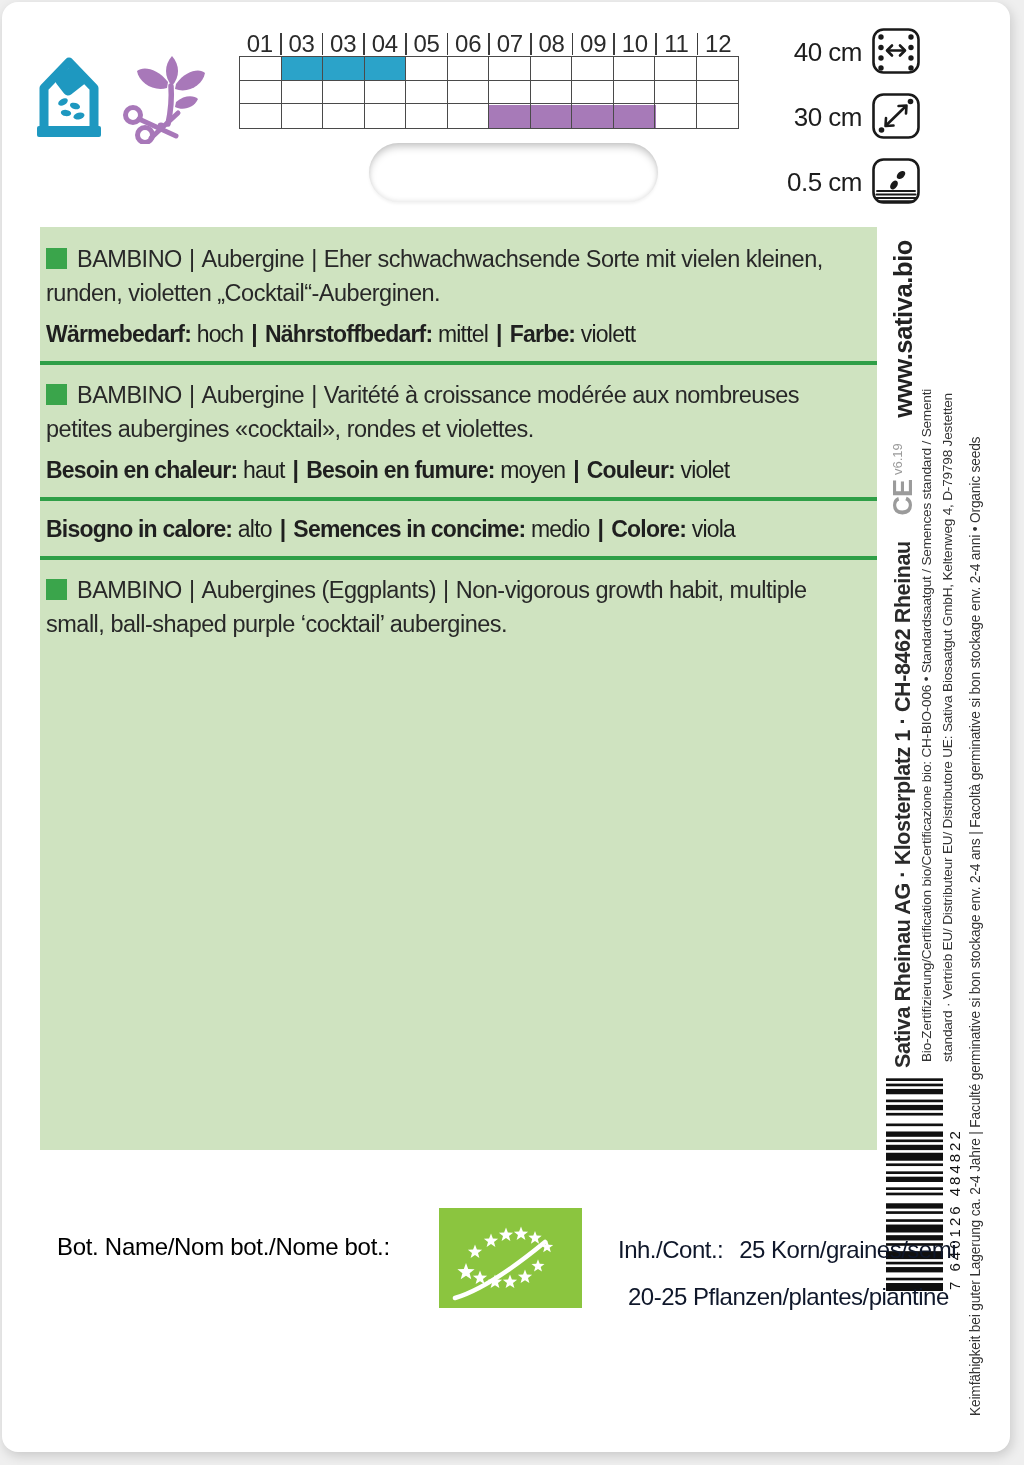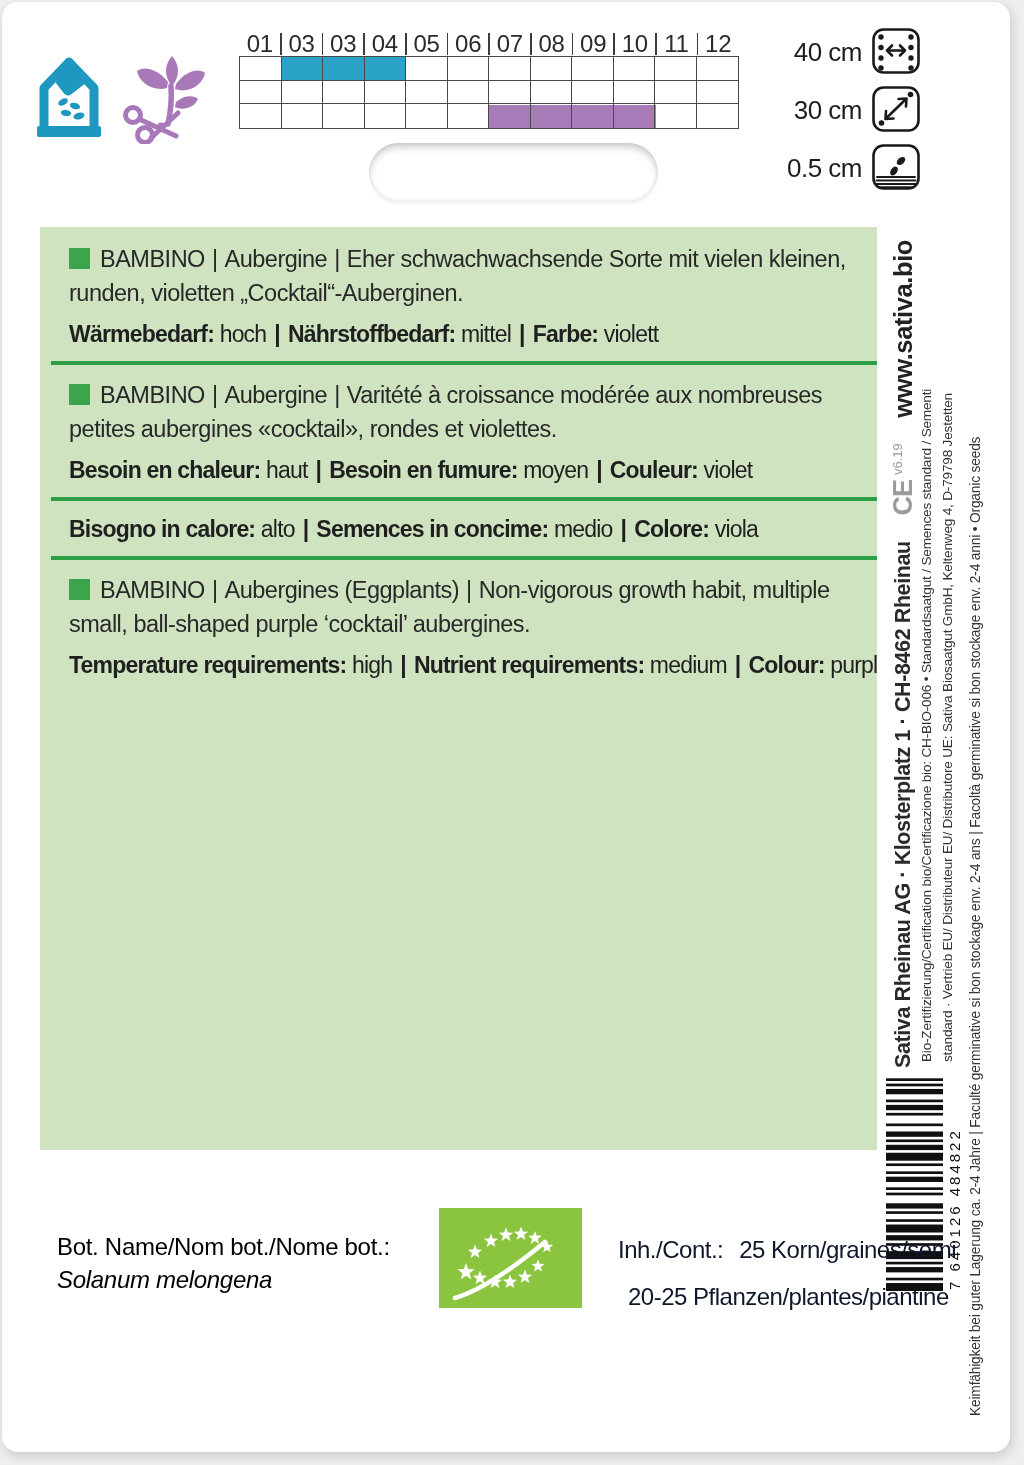--- a/index.html
+++ b/index.html
@@ -26,30 +26,30 @@
   .cal-body{position:relative;height:73px;}
   .cal-bars{position:absolute;inset:0;z-index:1;}
   .cal-bar{position:absolute;}
   .cal-grid{position:absolute;inset:0;z-index:2;display:grid;
     grid-template-columns:repeat(12,1fr);grid-template-rows:repeat(3,1fr);
     border:1px solid #4a4a4a;}
   .cal-cell{border-right:1px solid #4a4a4a;border-bottom:1px solid #4a4a4a;}
   .cal-cell:nth-child(12n){border-right:none;}
   .cal-cell:nth-last-child(-n+12){border-bottom:none;}
   
-  .spacing{position:absolute;left:772px;top:27px;width:146px;display:flex;flex-direction:column;gap:11px;}
+  .spacing{position:absolute;left:772px;top:27px;width:146px;display:flex;flex-direction:column;gap:18px;}
   .spacing-row{display:flex;align-items:center;justify-content:flex-end;gap:10px;height:47px;}
   .spacing-label{font-size:26px;color:#1d1d1d;letter-spacing:-0.5px;white-space:nowrap;}
   
   .euro-slot{position:absolute;left:367px;top:141px;width:289px;height:59px;border-radius:30px;
     background:#fff;
     box-shadow:inset 0 5px 8px -2px rgba(0,0,0,.26), inset 0 -2px 4px rgba(0,0,0,.07), 0 2px 3px rgba(0,0,0,.05);}
   
   .main-box{position:absolute;left:38px;top:225px;width:837px;height:923px;
-    background:#cfe3c0;box-sizing:border-box;padding:15px 18px 0 29px;overflow:hidden;}
+    background:#cfe3c0;box-sizing:border-box;padding:15px 18px 0 6px;overflow:hidden;}
   .lang-section{margin:0;}
   .desc{margin:0;font-size:23.5px;line-height:34px;letter-spacing:-0.5px;color:#282828;}
   .bullet{display:inline-block;width:21px;height:21px;background:#3aa54b;margin-right:10px;transform:translateY(2px);}
   .pipe{margin:0 7px;}
   .attrs{margin:9px 0 0 0;font-size:23px;line-height:30px;letter-spacing:-0.8px;white-space:nowrap;color:#1f1f1f;}
   .attrs b{letter-spacing:-0.8px;}
   .attrs .pipe-b{margin:0 8px;font-weight:bold;}
   .divider{height:4px;background:#2f9f47;margin:12px -18px 13px -18px;}
   
   .vtext{position:absolute;transform-origin:0 0;transform:rotate(-90deg);white-space:nowrap;color:#2f2f2f;}
@@ -259,23 +259,20 @@
       <p class="attrs">
         <b>Bisogno in calore:</b> <span>alto</span><b class="pipe-b">|</b><b>Semences in concime:</b> <span>medio</span><b class="pipe-b">|</b><b>Colore:</b> <span>viola</span>
       </p>
     </section>
     <div class="divider"></div>
 
     <section class="lang-section">
       <p class="desc">
         <span class="bullet"></span><span>BAMBINO</span><span class="pipe">|</span><span>Aubergines (Eggplants)</span><span class="pipe">|</span><span>Non-vigorous growth habit, multiple small, ball-shaped purple ‘cocktail’ aubergines.</span>
       </p>
-      <p class="attrs">
-        <b>Temperature requirements:</b> <span>high</span><b class="pipe-b">|</b><b>Nutrient requirements:</b> <span>medium</span><b class="pipe-b">|</b><b>Colour:</b> <span>purple</span>
-      </p>
     </section>
   </div>
 
   <div class="vtext brandline">
     <span class="company">Sativa Rheinau AG · Klosterplatz 1 · CH-8462 Rheinau</span>
     <span class="ce-wrap">
       <span class="ce-mark">CE</span>
       <span class="ce-version">v6.19</span>
     </span>
     <span class="website">www.sativa.bio</span>
@@ -312,21 +309,20 @@
         <rect x="189.76" y="0" width="2.66" height="57" fill="#101010"></rect>
         <rect x="197.73" y="0" width="5.32" height="57" fill="#101010"></rect>
         <rect x="205.71" y="0" width="2.66" height="57" fill="#101010"></rect>
         <rect x="211.02" y="0" width="2.66" height="57" fill="#101010"></rect>
       </svg>
     <div class="bc-digits">7 640126 484822</div>
   </div>
 
   <div class="bot-block">
     <div>Bot. Name/Nom bot./Nome bot.:</div>
-    <div class="bot-sci">Solanum melongena</div>
   </div>
 
   <div class="eu-logo">
     <svg id="eu-logo-svg" width="143" height="100" viewBox="0 0 143 100">
       <rect x="0" y="0" width="143" height="100" fill="#8bc53f"></rect>
       <path d="M16 90 Q 50 80 106 34" fill="none" stroke="#ffffff" stroke-width="4.5" stroke-linecap="round"></path>
       <g id="eu-stars" fill="#ffffff">
           <polygon points="36.0,36.5 37.9,41.5 43.1,41.7 39.0,45.0 40.4,50.1 36.0,47.1 31.6,50.1 33.0,45.0 28.9,41.7 34.1,41.5"></polygon>
           <polygon points="52.0,25.5 53.9,30.5 59.1,30.7 55.0,34.0 56.4,39.1 52.0,36.1 47.6,39.1 49.0,34.0 44.9,30.7 50.1,30.5"></polygon>
           <polygon points="67.0,19.5 68.9,24.5 74.1,24.7 70.0,28.0 71.4,33.1 67.0,30.1 62.6,33.1 64.0,28.0 59.9,24.7 65.1,24.5"></polygon>

